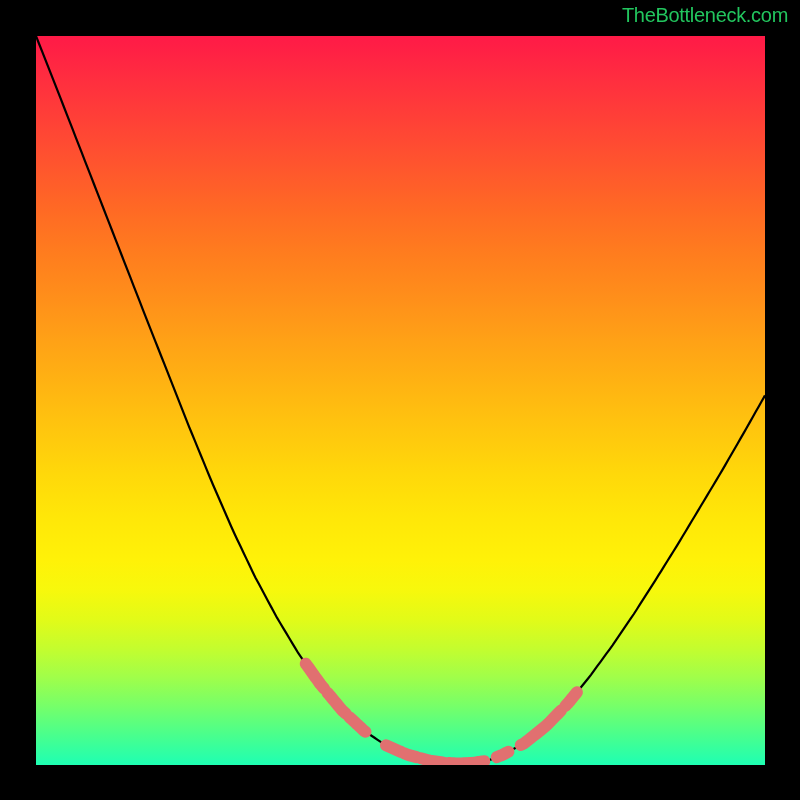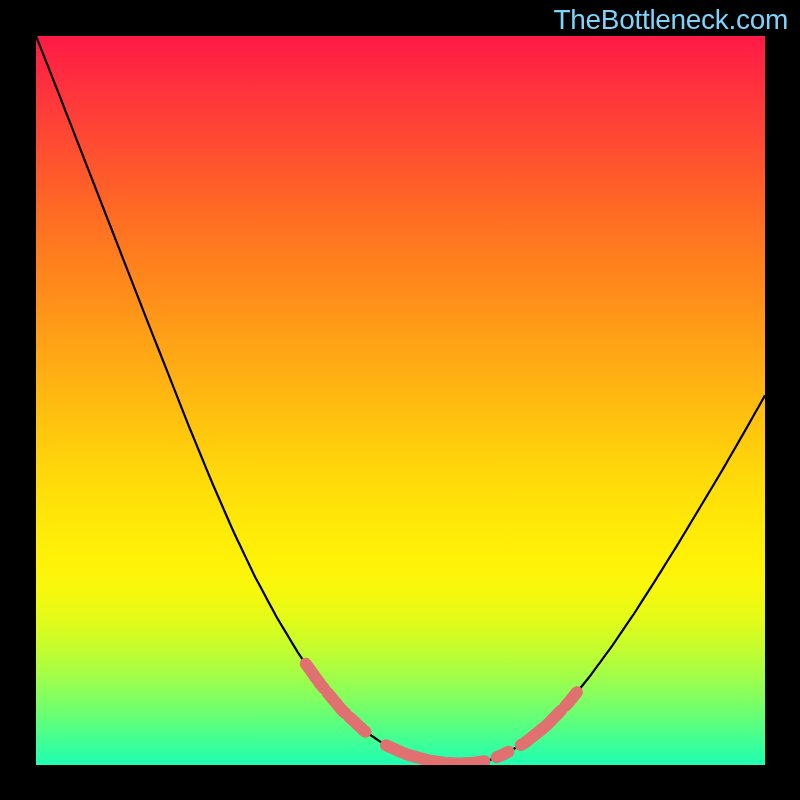--- a/index.html
+++ b/index.html
@@ -7,23 +7,23 @@
   .container {
     position: relative;
     width: 800px;
     height: 800px;
     background: #000;
   }
   .watermark {
     position: absolute;
     top: 4px;
     right: 12px;
-    color: #7dd3fc;
+    color: #22c55e;
     font-family: Arial, Helvetica, sans-serif;
-    font-size: 28px;
+    font-size: 20px;
     font-weight: 500;
     z-index: 10;
     letter-spacing: -0.3px;
   }
   .plot-area {
     position: absolute;
     left: 36px;
     top: 36px;
     width: 729px;
     height: 729px;

